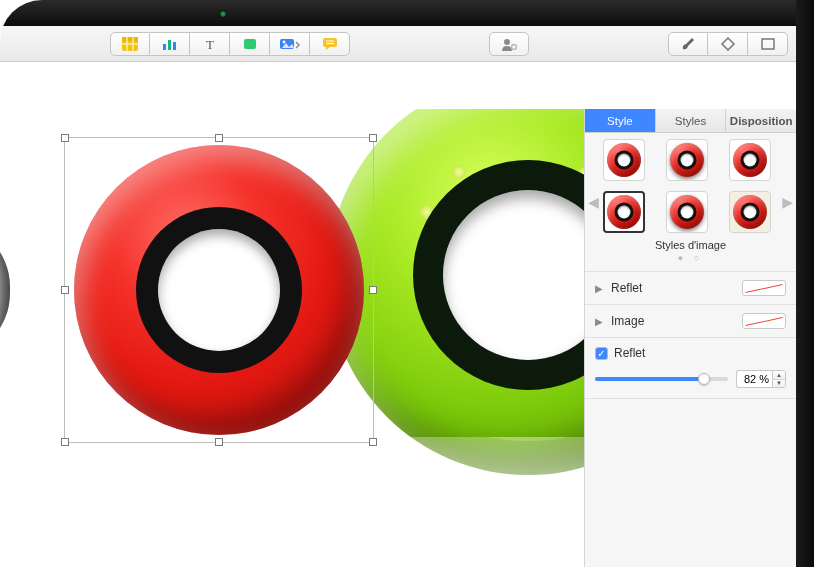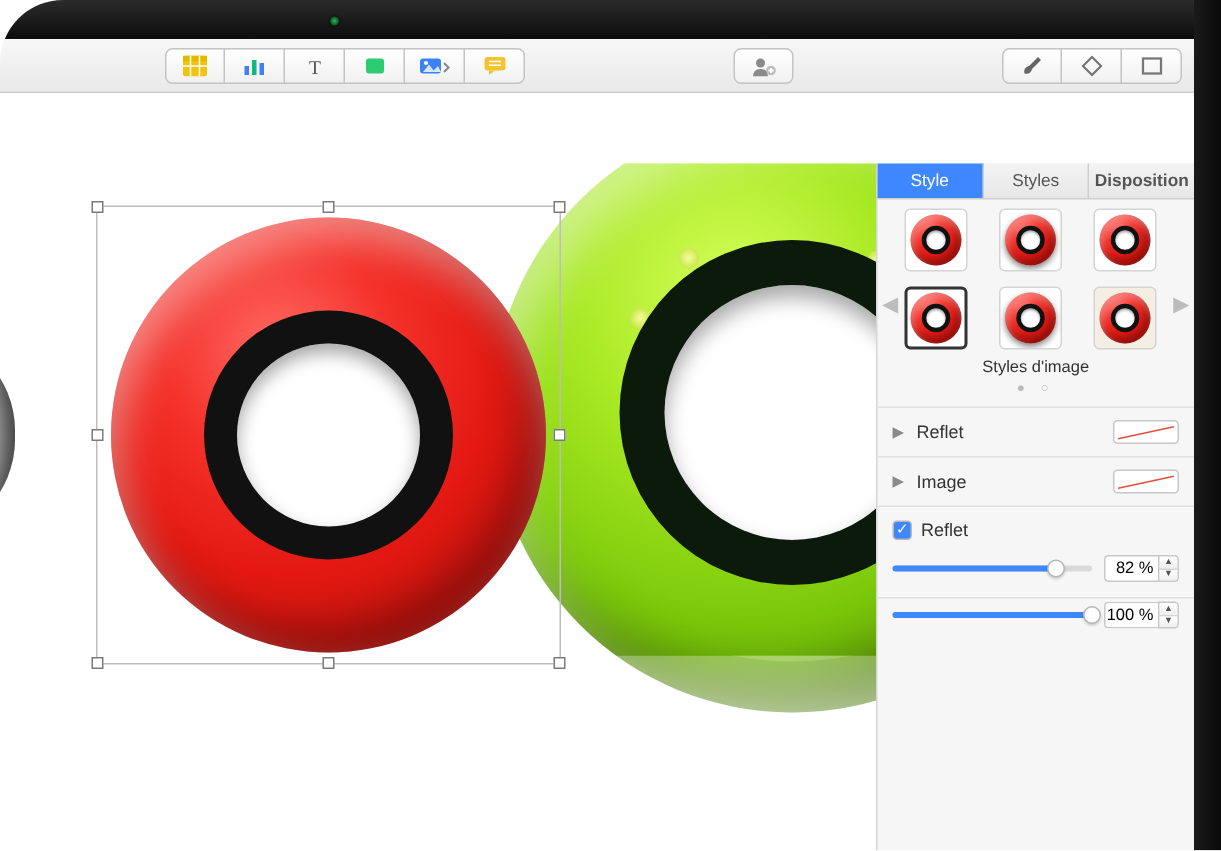--- a/index.html
+++ b/index.html
@@ -293,32 +293,18 @@
               <input value="82 %" style="">
               <div class="stepper">
                   <div>▲</div>
                   <div>▼</div>
                 </div>
             </div>
           </div>
         </div>
 
         <div class="section">
-          <div class="slider-row">
-            <div class="slider">
-              <div class="slider-track"></div>
-              <div class="slider-fill" style="width:100%"></div>
-              <div class="slider-thumb" style="left:100%"></div>
-            </div>
-            <div class="valbox">
-              <input value="100 %" style="">
-              <div class="stepper">
-                  <div>▲</div>
-                  <div>▼</div>
-                </div>
-            </div>
-          </div>
         </div>
 
       </div>
     </div>
   </div>
 </div>
 
 </body></html>

